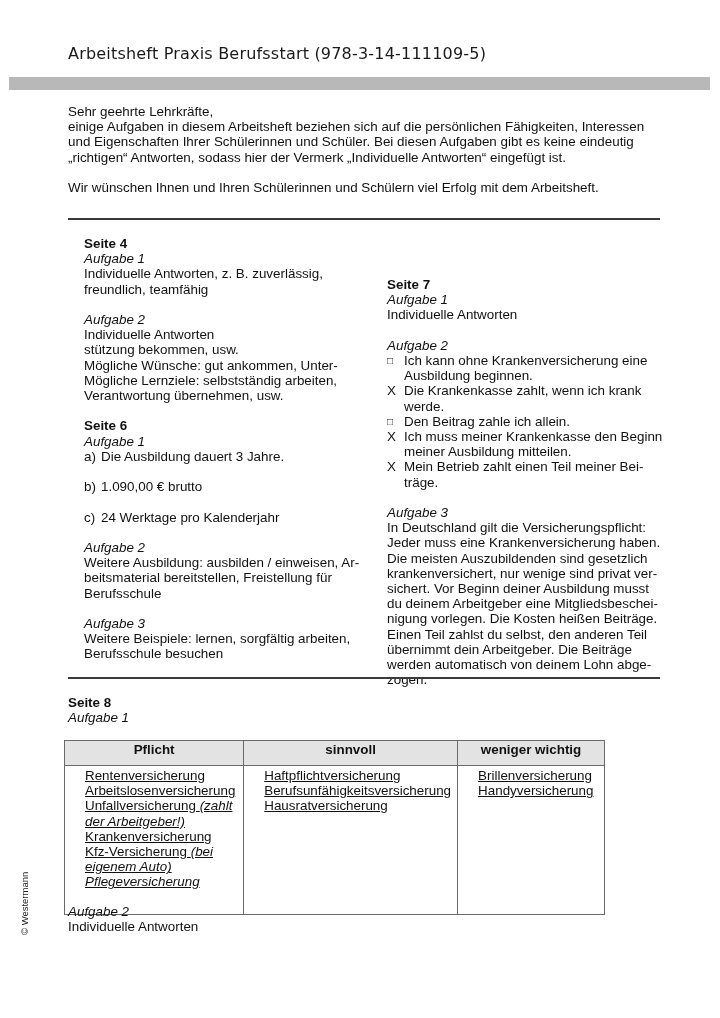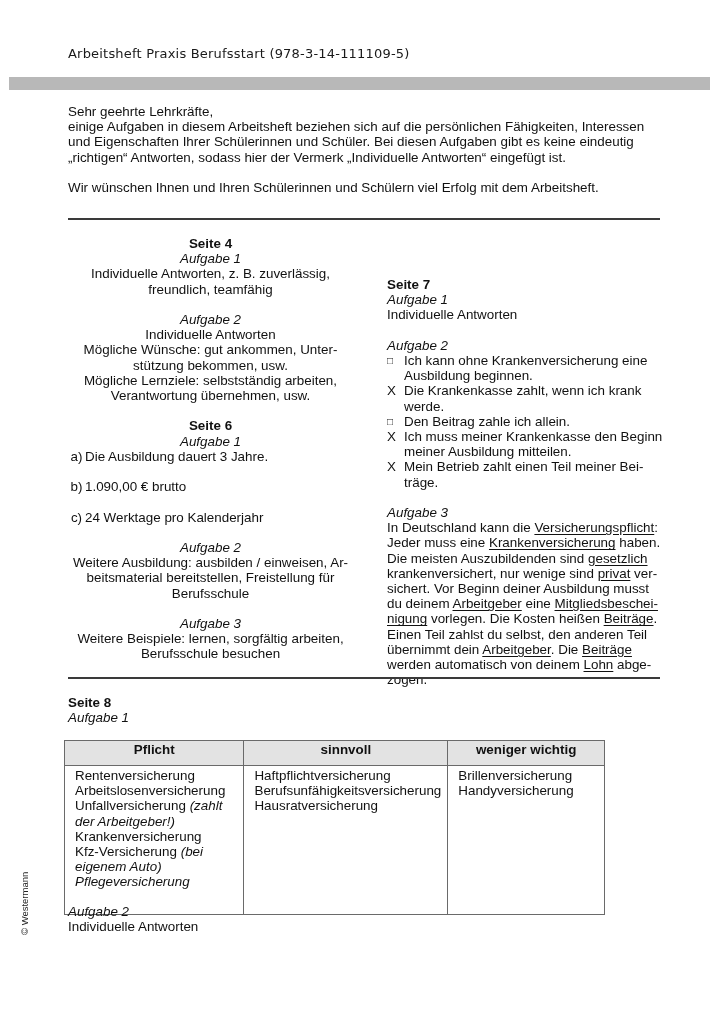--- a/index.html
+++ b/index.html
@@ -1,48 +1,48 @@
 <!DOCTYPE html>
 <html><head>
   <meta charset="utf-8">
   <style>
     * { box-sizing: border-box; margin: 0; padding: 0; }
     html, body { width: 720px; height: 1018px; background: #ffffff; overflow: hidden; }
     body { position: relative; font-family: "Liberation Sans", sans-serif; color: #111; font-size: 13.4px; line-height: 15.2px; }
 
-    .title { position: absolute; left: 68px; top: 46px; font-family: "DejaVu Sans", sans-serif; font-size: 13px; letter-spacing: 0.2px; color: #1a1a1a; font-weight: normal; }
+    .title { position: absolute; left: 68px; top: 46px; font-family: "DejaVu Sans", sans-serif; font-size: 16px; letter-spacing: 0.2px; color: #1a1a1a; font-weight: normal; }
     .title-bar { position: absolute; left: 9px; top: 77px; width: 701px; height: 13px; background: #b8b8b8; }
 
     .intro { position: absolute; left: 68px; top: 104px; width: 600px; }
     .intro p { margin: 0; }
     .intro .gap { height: 15px; }
 
     .hr { position: absolute; left: 68px; height: 2px; background: #3a3a3a; width: 592px; }
     .hr1 { top: 218px; }
     .hr2 { top: 677px; }
 
     .col { position: absolute; top: 236px; }
-    .col-left { left: 68px; width: 285px; text-align: center; }
+    .col-left { left: 84px; width: 285px; }
     .col-right { left: 387px; width: 280px; margin-top: 41px; }
 
     .seite { font-weight: bold; }
     .aufgabe { font-style: italic; }
     .blank { height: 15.2px; }
 
     .opt { display: flex; }
     .opt-mark { width: 17px; flex-shrink: 0; }
     .opt-mark.box { font-size: 10px; }
-    .u { text-decoration: underline; text-underline-offset: 2px; text-align: right; }
+    .u { text-underline-offset: 2px; text-align: right; }
 
     .s8 { position: absolute; left: 68px; top: 695px; }
 
     table.ins { position: absolute; left: 64px; top: 740px; width: 541px; border-collapse: collapse; }
     table.ins th, table.ins td { border: 1px solid #6a6a6a; vertical-align: top; }
     table.ins th { background: #e3e3e3; font-weight: bold; text-align: center; height: 25px; padding-top: 1px; }
-    table.ins td { padding: 2px 6px 2px 10px; height: 149px; }
+    table.ins td { padding: 2px 6px 2px 20px; height: 149px; text-decoration: underline; }
     table.ins col.c1 { width: 201px; }
     table.ins col.c2 { width: 201px; }
     table.ins col.c3 { width: 200px; }
     .it { font-style: italic; }
 
     .a2 { position: absolute; left: 68px; top: 904px; }
 
     .copyright { position: absolute; left: 17px; top: 935px; transform-origin: 0 0; transform: rotate(-90deg); font-size: 9.5px; white-space: nowrap; color: #222; }
   </style>
 </head>
@@ -63,22 +63,22 @@
 <div class="hr hr1"></div>
 
 <div class="col col-left">
   <div class="seite">Seite 4</div>
   <div class="aufgabe">Aufgabe 1</div>
   <div>Individuelle Antworten, z. B. zuverlässig,</div>
   <div>freundlich, teamfähig</div>
   <div class="blank"></div>
   <div class="aufgabe">Aufgabe 2</div>
   <div>Individuelle Antworten</div>
+  <div>stützung bekommen, usw.</div>
   <div>Mögliche Wünsche: gut ankommen, Unter-</div>
-  <div>stützung bekommen, usw.</div>
   <div>Mögliche Lernziele: selbstständig arbeiten,</div>
   <div>Verantwortung übernehmen, usw.</div>
   <div class="blank"></div>
 
   <div class="seite">Seite 6</div>
   <div class="aufgabe">Aufgabe 1</div>
   <div class="opt">
     <span class="opt-mark">a)</span>
     <span>Die Ausbildung dauert 3 Jahre.</span>
   </div>
@@ -127,21 +127,21 @@
     <span><span>Ich muss meiner Krankenkasse den Beginn</span><br><span>meiner Ausbildung mitteilen.</span></span>
   </div>
   <div class="opt">
     <span class="opt-mark">X</span>
     <span><span>Mein Betrieb zahlt einen Teil meiner Bei-</span><br><span>träge.</span></span>
   </div>
   <div class="blank"></div>
 
   <div class="aufgabe">Aufgabe 3</div>
   <div>
-    <div><span>In Deutschland kann die </span><span class="u">Versicherungspflicht</span><span>:</span></div>
+    <div><span>In Deutschland gilt die </span><span class="u">Versicherungspflicht</span><span>:</span></div>
     <div><span>Jeder muss eine </span><span class="u">Krankenversicherung</span><span> haben.</span></div>
     <div><span>Die meisten Auszubildenden sind </span><span class="u">gesetzlich</span></div>
     <div><span>krankenversichert, nur wenige sind </span><span class="u">privat</span><span> ver-</span></div>
     <div><span>sichert. Vor Beginn deiner Ausbildung musst</span></div>
     <div><span>du deinem </span><span class="u">Arbeitgeber</span><span> eine </span><span class="u">Mitgliedsbeschei-</span></div>
     <div><span class="u">nigung</span><span> vorlegen. Die Kosten heißen </span><span class="u">Beiträge</span><span>.</span></div>
     <div><span>Einen Teil zahlst du selbst, den anderen Teil</span></div>
     <div><span>übernimmt dein </span><span class="u">Arbeitgeber</span><span>. Die </span><span class="u">Beiträge</span></div>
     <div><span>werden automatisch von deinem </span><span class="u">Lohn</span><span> abge-</span></div>
     <div><span>zogen.</span></div>

